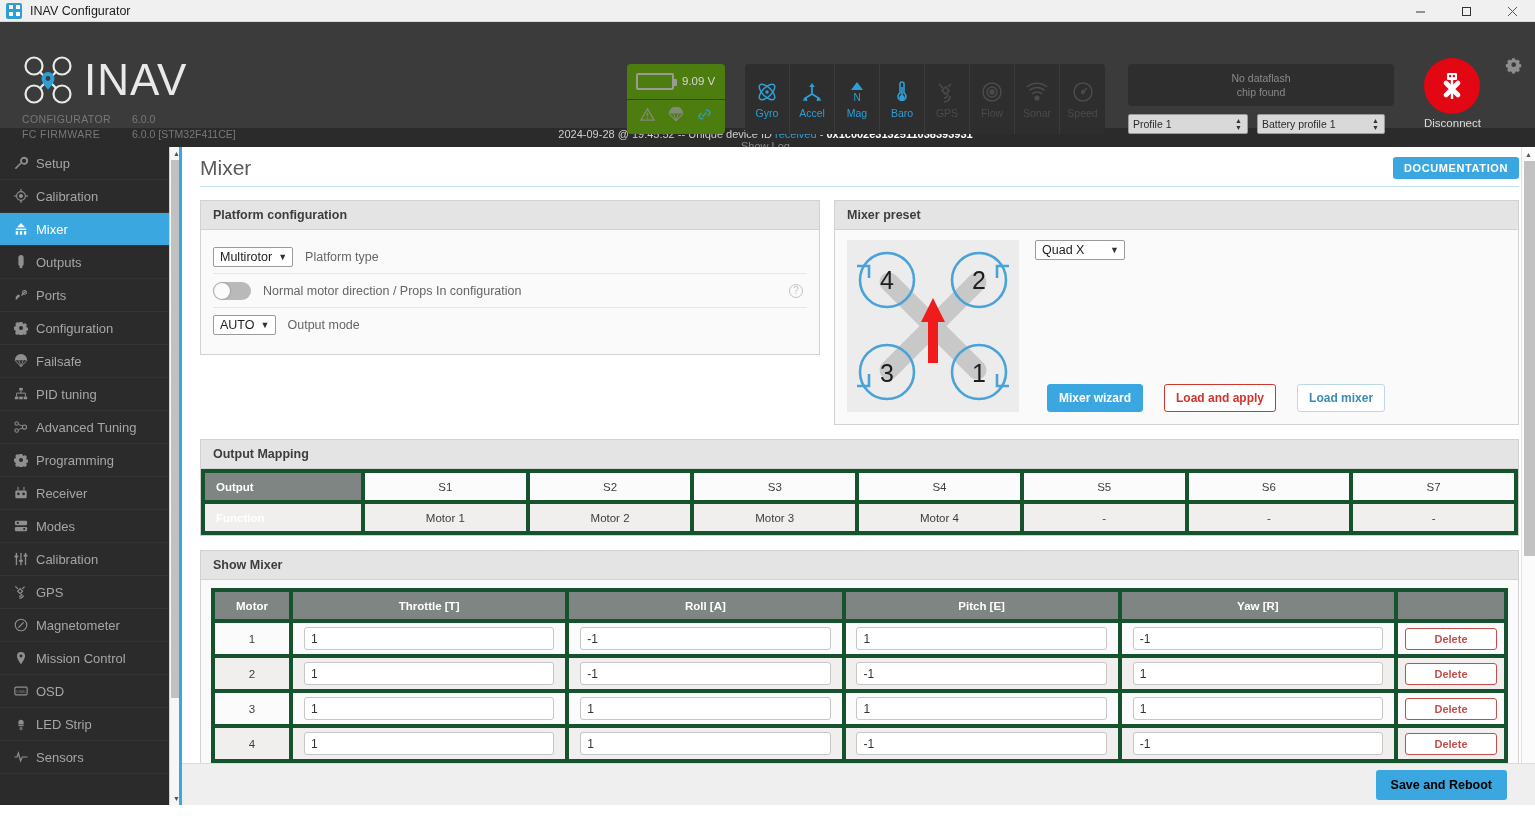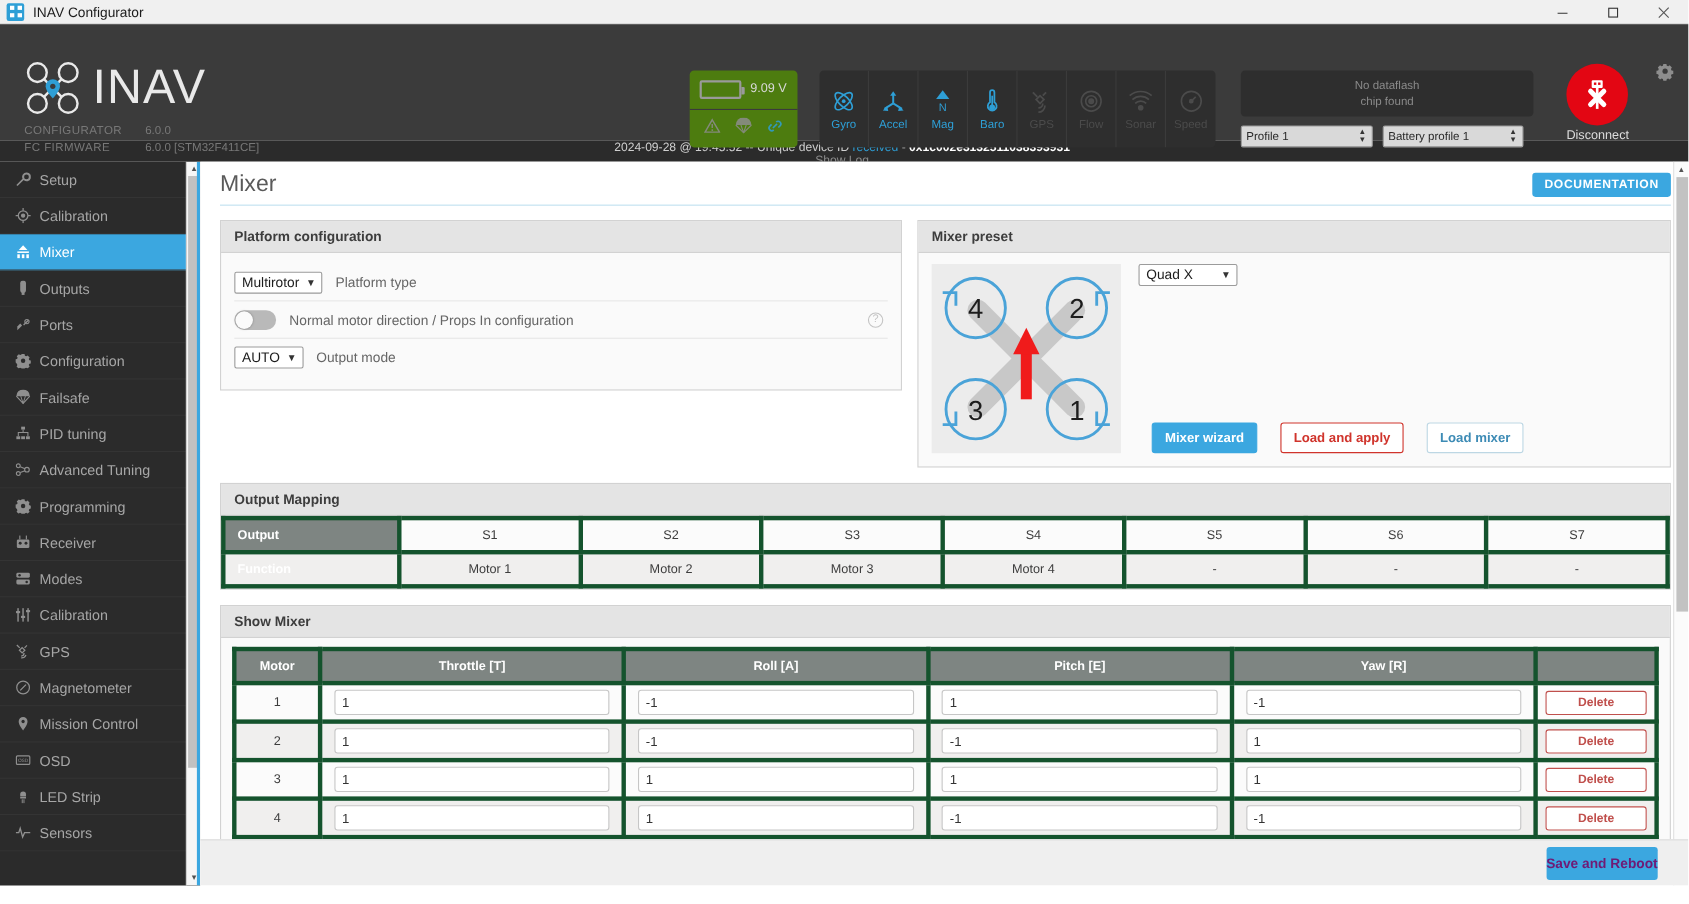--- a/index.html
+++ b/index.html
@@ -247,22 +247,22 @@
   .ct-arrow.bot { position: absolute; bottom: 0; width: 14px; }
   .ct-thumb { position:absolute; top: 14px; left: 2px; width: 11px; height: 395px; background: #c2c2c2; cursor:pointer;}
 
   
   .savebar {
     height: 42px; background: #efefef; border-top: 1px solid #dcdcdc;
     display: flex; align-items: center; justify-content: flex-end; padding-right: 28px;
     position: relative; z-index: 6;
   }
   .save-btn {
-    background: #3ba7e0; color: #701a75; font-size: 12.5px; font-weight: bold;
-    padding: 8px 0; border-radius: 3px; cursor: pointer;
+    background: #3ba7e0; color: #000000; font-size: 12.5px; font-weight: bold;
+    padding: 8px 15px; border-radius: 3px; cursor: pointer;
   }
 </style>
 </head>
 <body>
 
 <div class="titlebar">
   <span class="tb-icon">
     <svg width="11" height="11" viewBox="0 0 11 11">
       <rect x="0" y="0" width="4" height="4" fill="#ffffff"></rect>
       <rect x="7" y="0" width="4" height="4" fill="#ffffff"></rect>

